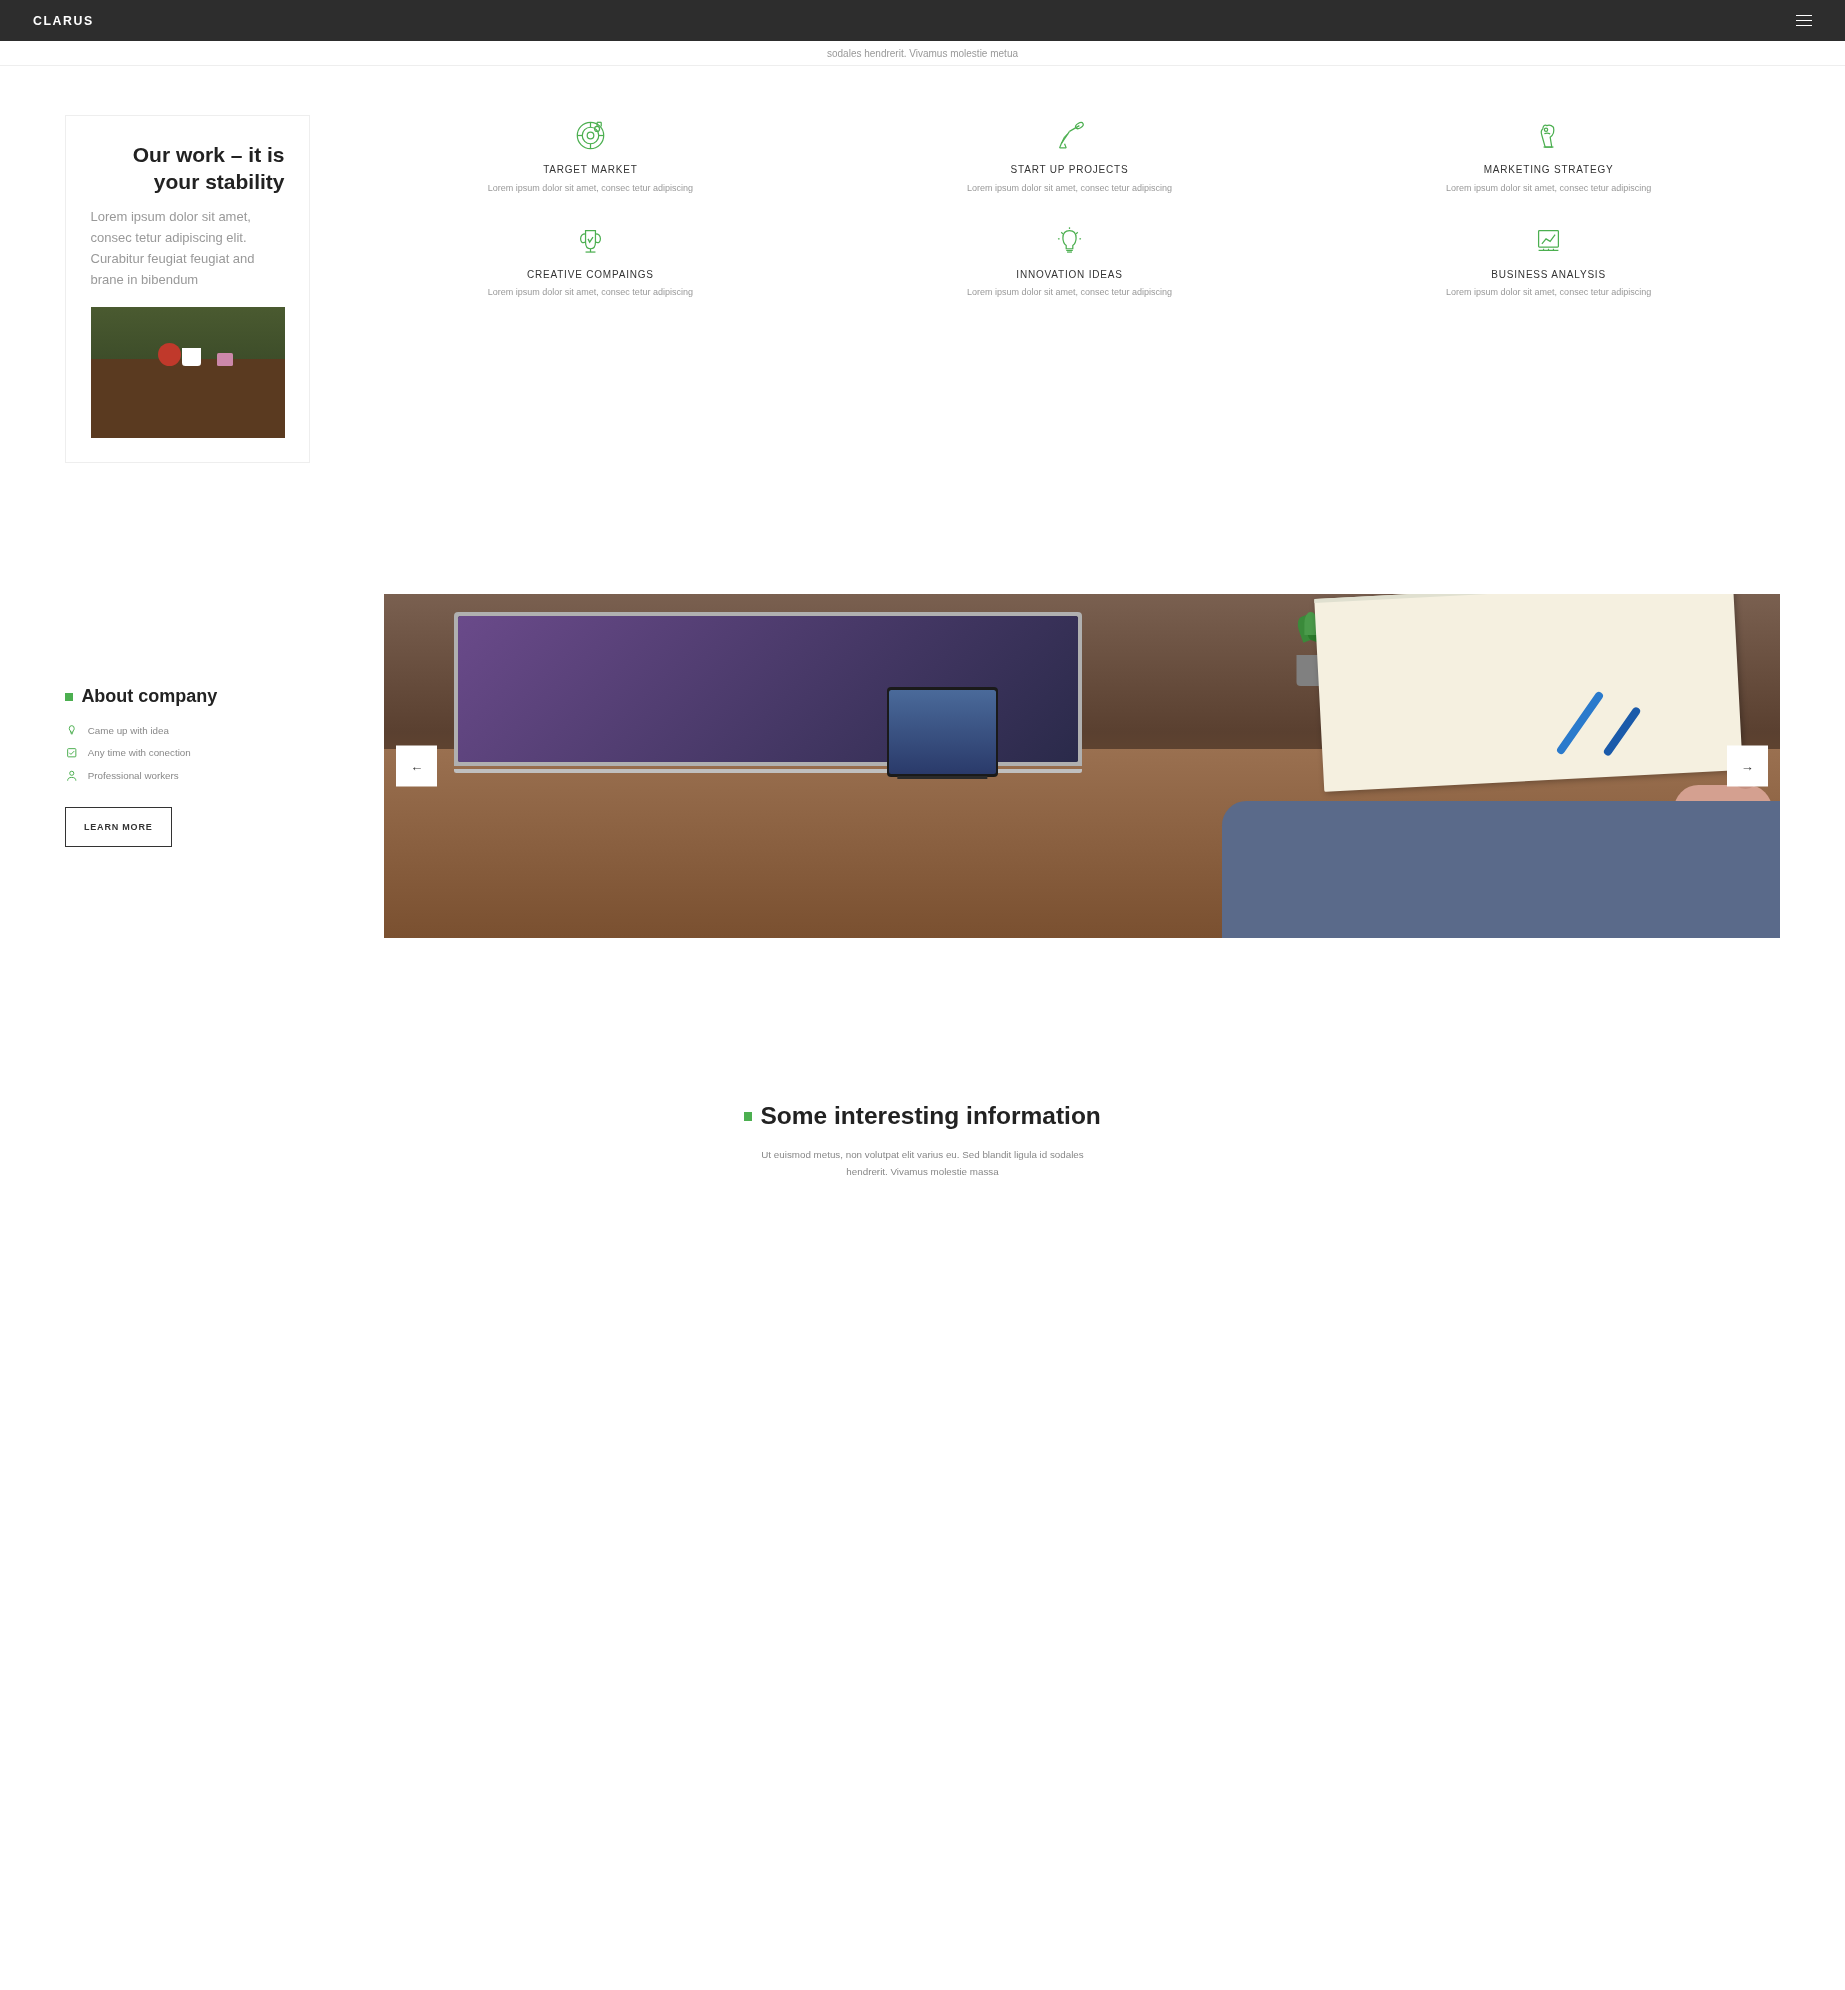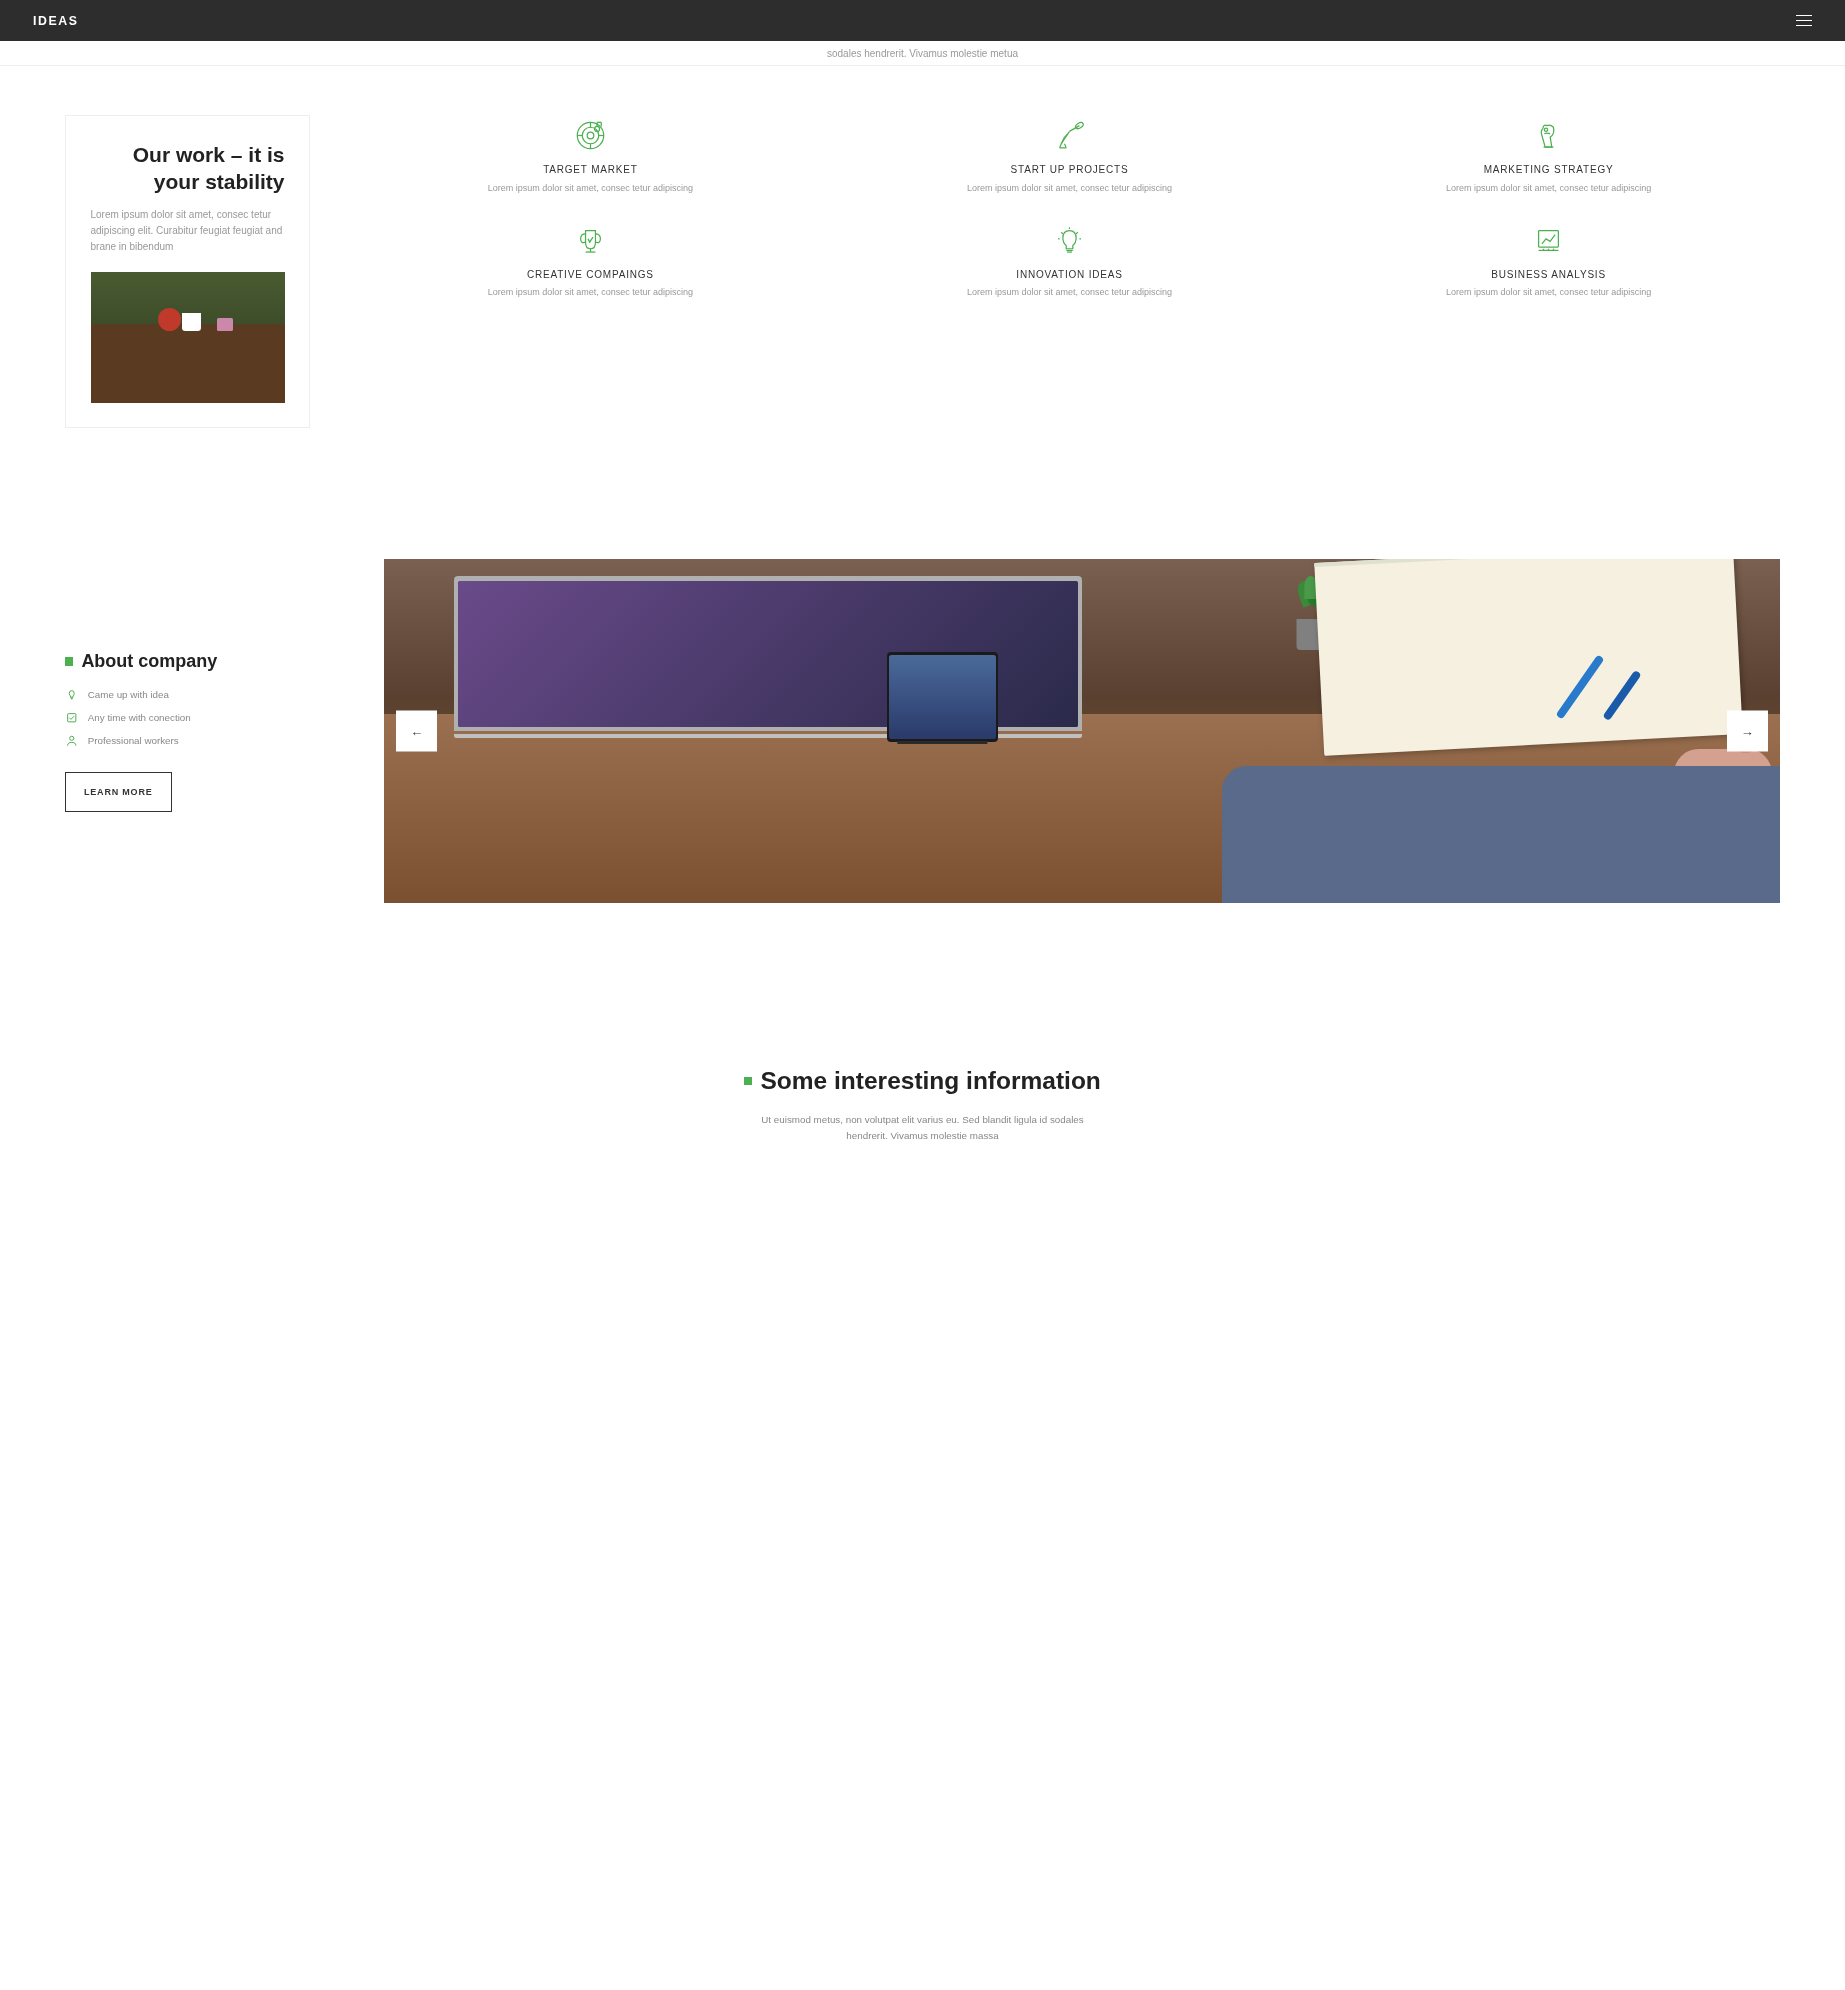--- a/index.html
+++ b/index.html
@@ -57,21 +57,21 @@
     }
     .our-work-left h2 {
       font-size: 21px;
       font-weight: bold;
       color: #222;
       margin-bottom: 12.3px;
       line-height: 1.3;
       text-align: right;
     }
     .our-work-left p {
-      font-size: 10px;
+      font-size: 13px;
       color: #999;
       margin-bottom: 16.4px;
       line-height: 1.6;
     }
     .our-work-image {
       width: 100%;
       height: 131px;
       background: #8a9a6a;
       position: relative;
       overflow: hidden;
@@ -274,21 +274,21 @@
 
     
     .section-spacer {
       height: 33px;
     }
   </style>
 </head>
 <body>
 
 <nav class="navbar">
-  <span class="navbar-brand">IDEAS</span>
+  <span class="navbar-brand">CLARUS</span>
   <div class="navbar-menu-icon">
     <span></span>
     <span></span>
     <span></span>
   </div>
 </nav>
 
 <div class="marquee-bar">
   <span>sodales hendrerit. Vivamus molestie metua</span>
 </div>

